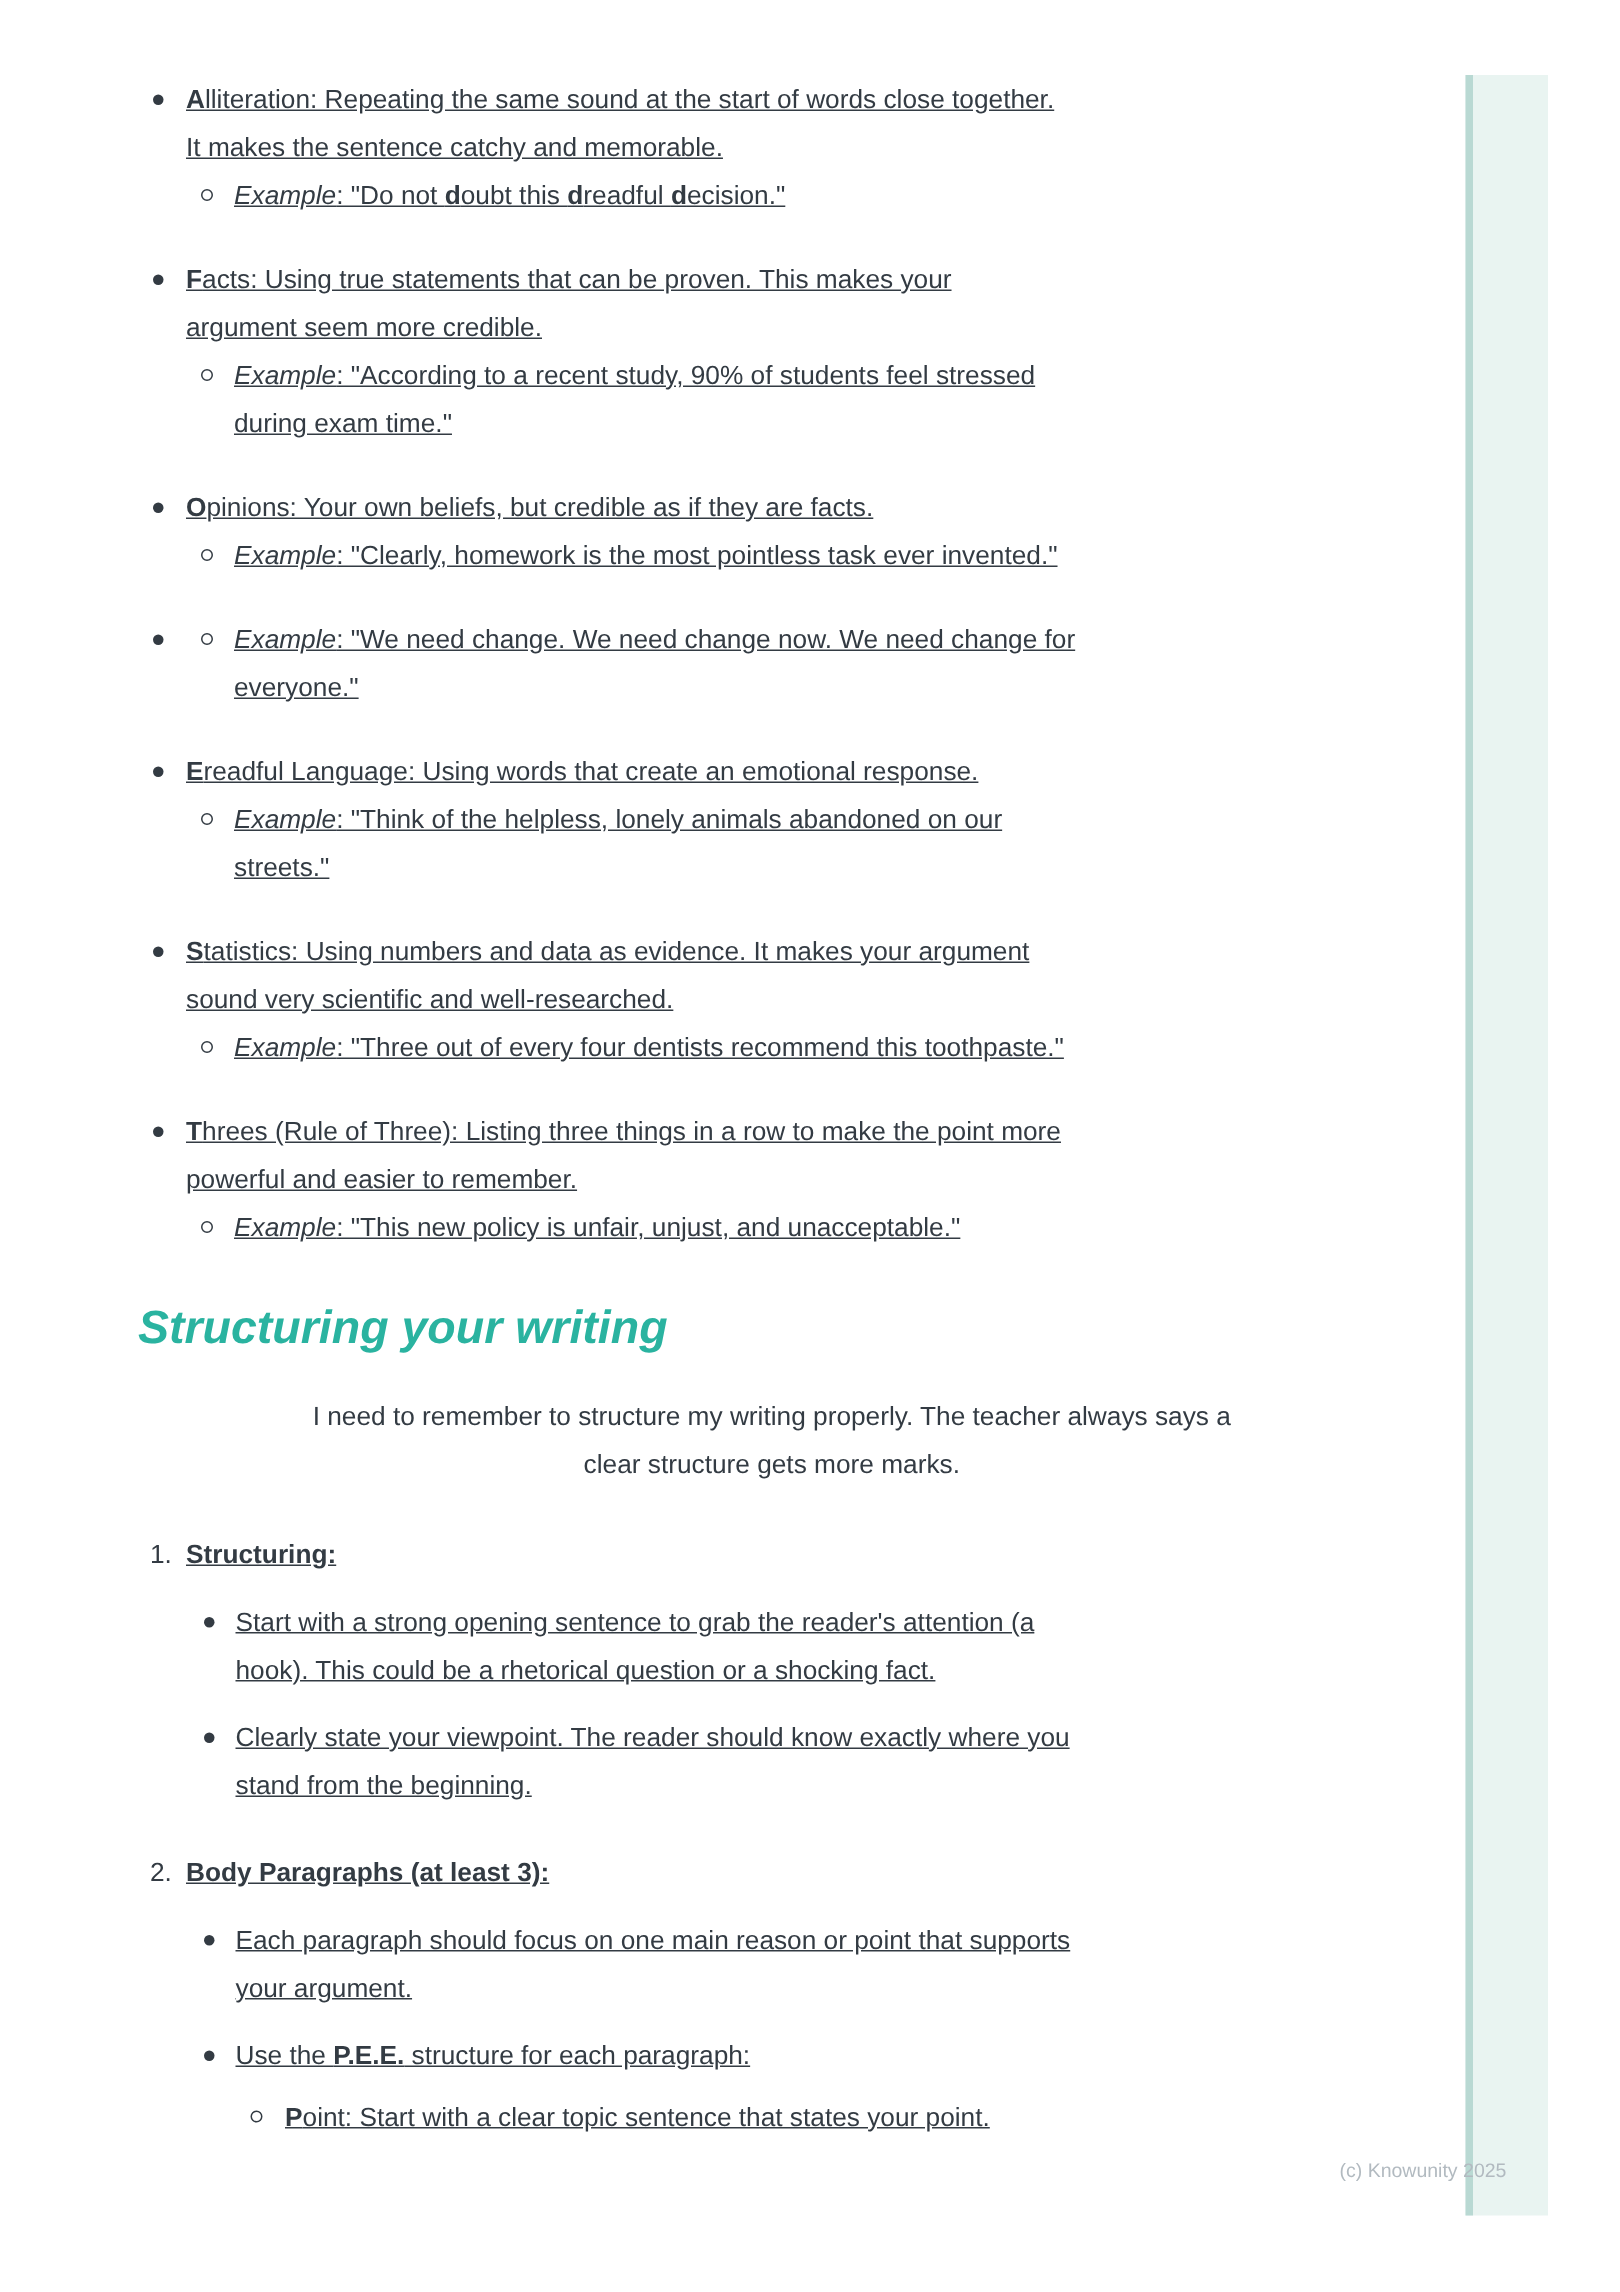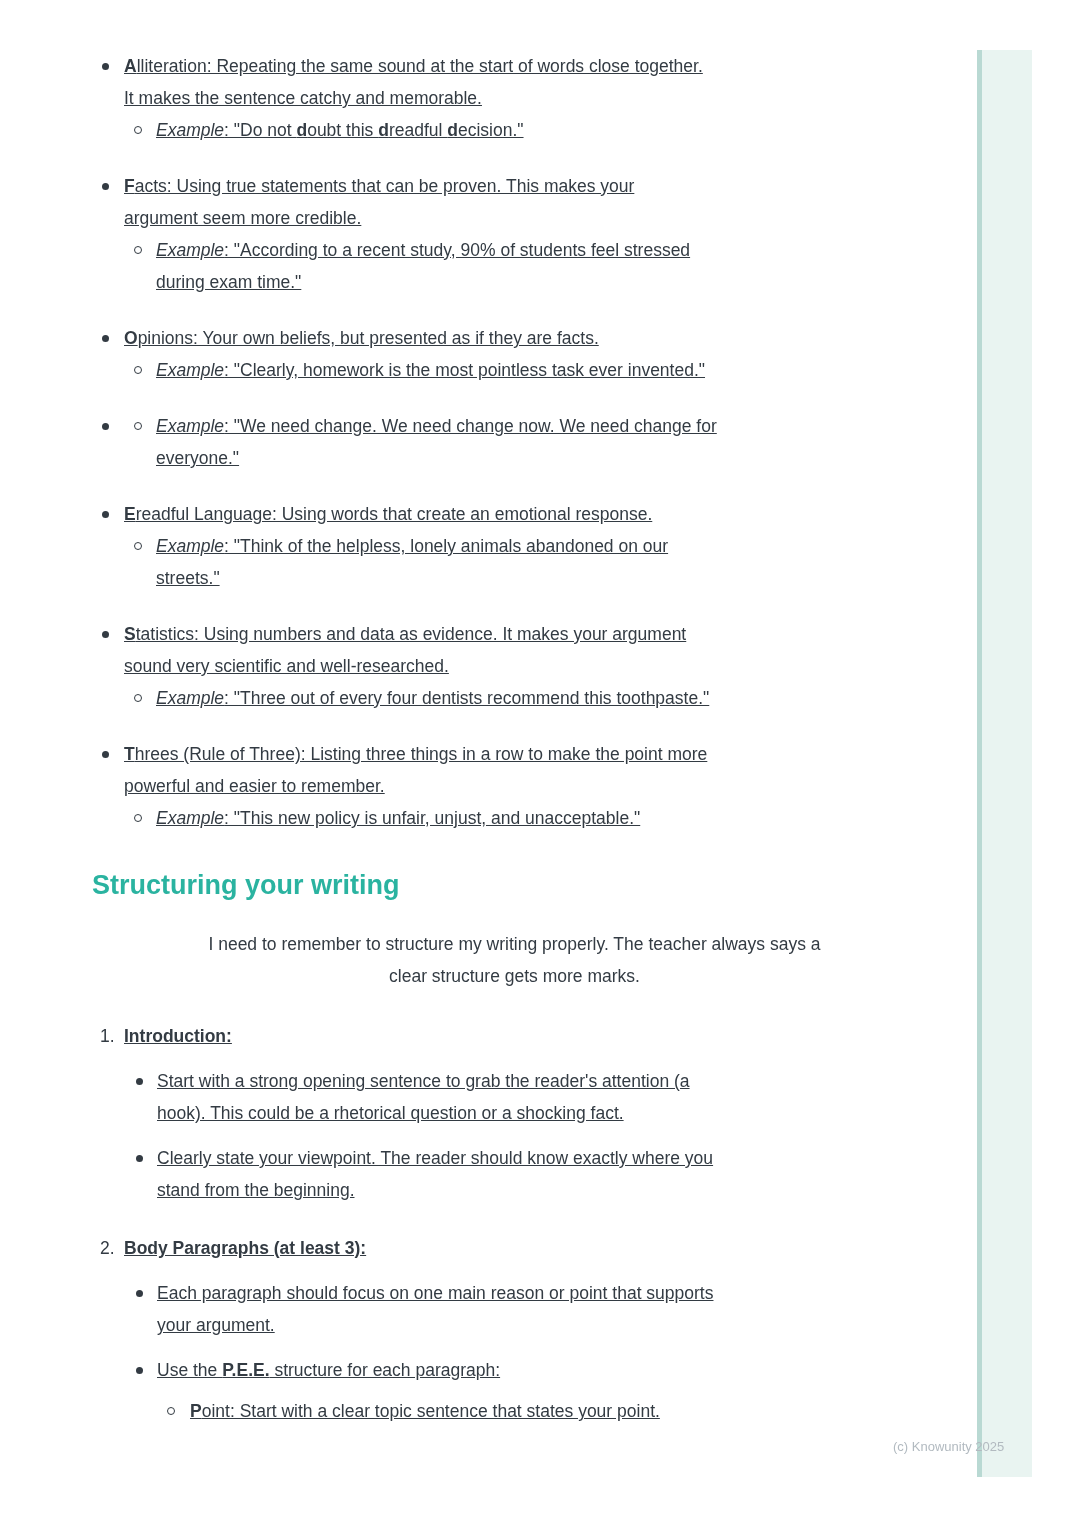--- a/index.html
+++ b/index.html
@@ -50,25 +50,26 @@
   .m-circle{
     position:absolute;left:10px;top:12px;
     width:8px;height:8px;border-radius:50%;
     border:1.5px solid var(--ink);
     background:transparent;
   }
   .example-item{position:relative;padding-left:32px;}
 
   
   .section-heading{
-    font-size:27px;
+    font-size:31px;
     font-weight:bold;
     color:var(--accent);
     margin:34px 0 26px 0;
     line-height:34px;
+    font-style:italic;
   }
   .intro{margin:0 0 28px 0;white-space:pre-wrap;text-align:center;}
 
   
   .step{position:relative;padding-left:32px;margin-bottom:26px;}
   .step-num{position:absolute;left:8px;top:0;}
   .step-label{margin:0;}
   .sb-item{position:relative;padding-left:33px;margin-top:13px;}
   .sb-item > .m-disc{left:12px;}
   .ssb-item{position:relative;padding-left:33px;margin-top:9px;}
@@ -105,21 +106,21 @@
         <div class="rich"><span class="b ">F</span><span>acts: Using true statements that can be proven. This makes your
 argument seem more credible.</span></div>
         <div class="example-item">
           <span class="m-circle"></span>
           <div class="rich"><span class="i">Example</span><span>: "According to a recent study, 90% of students feel stressed
 during exam time."</span></div>
         </div>
       </li>
       <li class="tech-item">
         <span class="m-disc"></span>
-        <div class="rich"><span class="b ">O</span><span>pinions: Your own beliefs, but presented as if they are facts.</span></div>
+        <div class="rich"><span class="b ">O</span><span>pinions: Your own beliefs, but credible as if they are facts.</span></div>
         <div class="example-item">
           <span class="m-circle"></span>
           <div class="rich"><span class="i">Example</span><span>: "Clearly, homework is the most pointless task ever invented."</span></div>
         </div>
       </li>
       <li class="tech-item">
         <span class="m-disc"></span>
         <div class="example-item">
           <span class="m-circle"></span>
           <div class="rich"><span class="i">Example</span><span>: "We need change. We need change now. We need change for
@@ -156,21 +157,21 @@
     </ul>
 
   <h2 class="section-heading">Structuring your writing</h2>
 
   <p class="intro">I need to remember to structure my writing properly. The teacher always says a
 clear structure gets more marks.</p>
 
   <ol id="steps-list">
       <li class="step">
         <span class="step-num">1.</span>
-        <div class="step-label rich"><span class="b ">Introduction:</span></div>
+        <div class="step-label rich"><span class="b ">Structuring:</span></div>
         <div class="sb-item">
           <span class="m-disc"></span>
           <div class="rich"><span>Start with a strong opening sentence to grab the reader's attention (a
 hook). This could be a rhetorical question or a shocking fact.</span></div>
         </div>
         <div class="sb-item">
           <span class="m-disc"></span>
           <div class="rich"><span>Clearly state your viewpoint. The reader should know exactly where you
 stand from the beginning.</span></div>
         </div>

